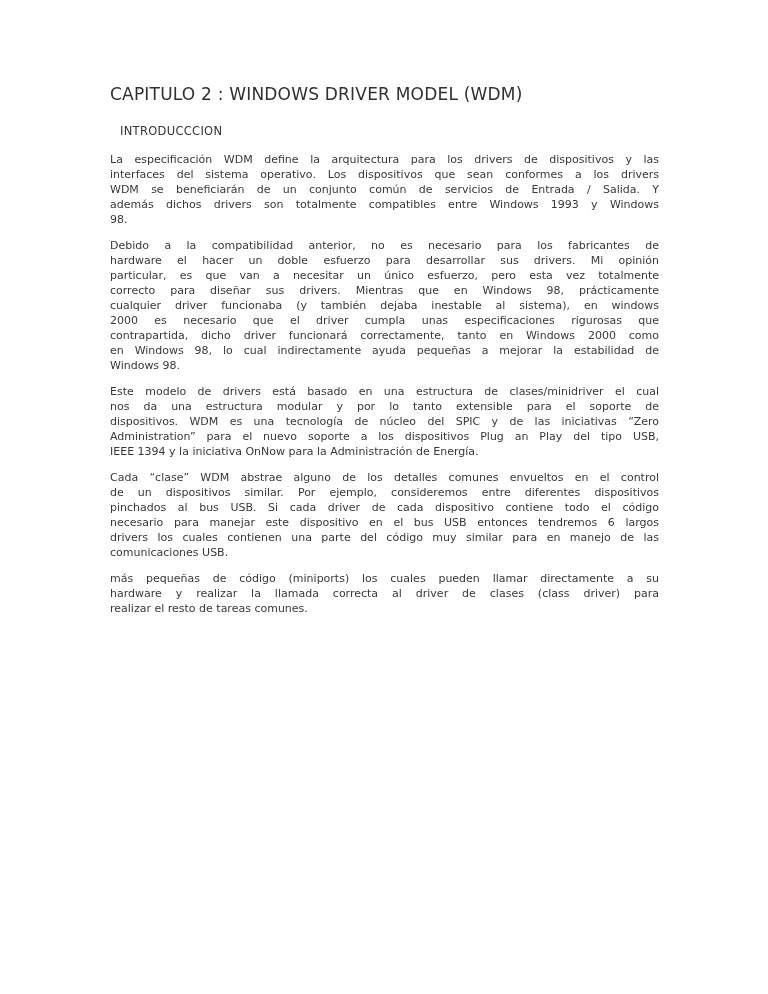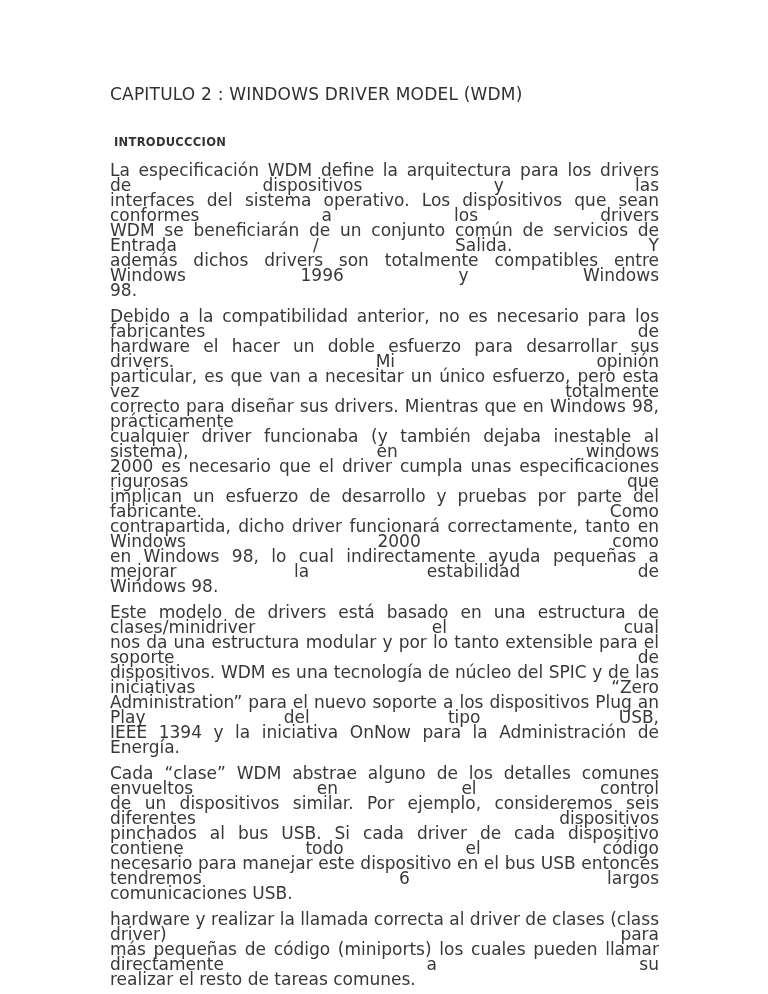--- a/index.html
+++ b/index.html
@@ -16,39 +16,39 @@
     font-family: "DejaVu Sans", sans-serif;
   }
   .content {
     position: absolute;
     left: 110px;
     top: 84px;
     width: 549px;
     color: #383838;
   }
   .title {
-    margin: 0 0 31px 0;
+    margin: 0 0 20px 0;
     font-size: 17px;
     line-height: 20px;
     font-weight: 400;
     color: #303030;
     letter-spacing: 0.2px;
     white-space: nowrap;
   }
   .heading {
-    margin: 0 0 13px 4px;
+    margin: 0 0 13px 10px;
     font-size: 11.5px;
     line-height: 15px;
-    font-weight: 700;
+    font-weight: 400;
     color: #333333;
     letter-spacing: 0.3px;
   }
   .para {
     margin: 0 0 11px 0;
-    font-size: 17px;
+    font-size: 11px;
     color: #383838;
   }
   .line {
     line-height: 15px;
     text-align: justify;
     text-align-last: justify;
     text-justify: inter-word;
   }
   .line.last {
     text-align-last: left;
@@ -61,49 +61,49 @@
 
 <div class="page">
   <div class="content">
     <h1 class="title">CAPITULO 2 : WINDOWS DRIVER MODEL (WDM)</h1>
     <h2 class="heading">INTRODUCCCION</h2>
     <div class="body">
         <div class="para">
           <div class="line"><span>La especificación WDM define la arquitectura para los drivers de dispositivos y las</span></div>
           <div class="line"><span>interfaces del sistema operativo. Los dispositivos que sean conformes a los drivers</span></div>
           <div class="line"><span>WDM se beneficiarán de un conjunto común de servicios de Entrada / Salida. Y</span></div>
-          <div class="line"><span>además dichos drivers son totalmente compatibles entre Windows 1996 y Windows</span></div>
+          <div class="line"><span>además dichos drivers son totalmente compatibles entre Windows 1993 y Windows</span></div>
           <div class="line last"><span>98.</span></div>
         </div>
         <div class="para">
           <div class="line"><span>Debido a la compatibilidad anterior, no es necesario para los fabricantes de</span></div>
           <div class="line"><span>hardware el hacer un doble esfuerzo para desarrollar sus drivers. Mi opinión</span></div>
           <div class="line"><span>particular, es que van a necesitar un único esfuerzo, pero esta vez totalmente</span></div>
           <div class="line"><span>correcto para diseñar sus drivers. Mientras que en Windows 98, prácticamente</span></div>
           <div class="line"><span>cualquier driver funcionaba (y también dejaba inestable al sistema), en windows</span></div>
           <div class="line"><span>2000 es necesario que el driver cumpla unas especificaciones rigurosas que</span></div>
-          <div class="line"><span>implican un esfuerzo de desarrollo y pruebas por parte del fabricante. Como</span></div>
           <div class="line"><span>contrapartida, dicho driver funcionará correctamente, tanto en Windows 2000 como</span></div>
           <div class="line"><span>en Windows 98, lo cual indirectamente ayuda pequeñas a mejorar la estabilidad de</span></div>
           <div class="line last"><span>Windows 98.</span></div>
         </div>
         <div class="para">
           <div class="line"><span>Este modelo de drivers está basado en una estructura de clases/minidriver el cual</span></div>
           <div class="line"><span>nos da una estructura modular y por lo tanto extensible para el soporte de</span></div>
           <div class="line"><span>dispositivos. WDM es una tecnología de núcleo del SPIC y de las iniciativas “</span><span class="it">Zero</span></div>
           <div class="line"><span class="it">Administration”</span><span> para el nuevo soporte a los dispositivos </span><span class="it">Plug an Play</span><span> del tipo USB,</span></div>
           <div class="line last"><span>IEEE 1394 y la iniciativa </span><span class="it">OnNow</span><span> para la Administración de Energía.</span></div>
         </div>
         <div class="para">
           <div class="line"><span>Cada “clase” WDM abstrae alguno de los detalles comunes envueltos en el control</span></div>
-          <div class="line"><span>de un dispositivos similar. Por ejemplo, consideremos seis diferentes dispositivos</span></div>
+          <div class="line"><span>de un dispositivos similar. Por ejemplo, consideremos entre diferentes dispositivos</span></div>
           <div class="line"><span>pinchados al bus USB. Si cada driver de cada dispositivo contiene todo el código</span></div>
           <div class="line"><span>necesario para manejar este dispositivo en el bus USB entonces tendremos 6 largos</span></div>
+          <div class="line"><span>drivers los cuales contienen una parte del código muy similar para en manejo de las</span></div>
           <div class="line last"><span>comunicaciones USB.</span></div>
         </div>
         <div class="para">
+          <div class="line"><span>más pequeñas de código (miniports) los cuales pueden llamar directamente a su</span></div>
           <div class="line"><span>hardware y realizar la llamada correcta al driver de clases (</span><span class="it">class driver</span><span>) para</span></div>
-          <div class="line"><span>más pequeñas de código (miniports) los cuales pueden llamar directamente a su</span></div>
           <div class="line last"><span>realizar el resto de tareas comunes.</span></div>
         </div>
       </div>
   </div>
 </div>
 
 </body></html>

